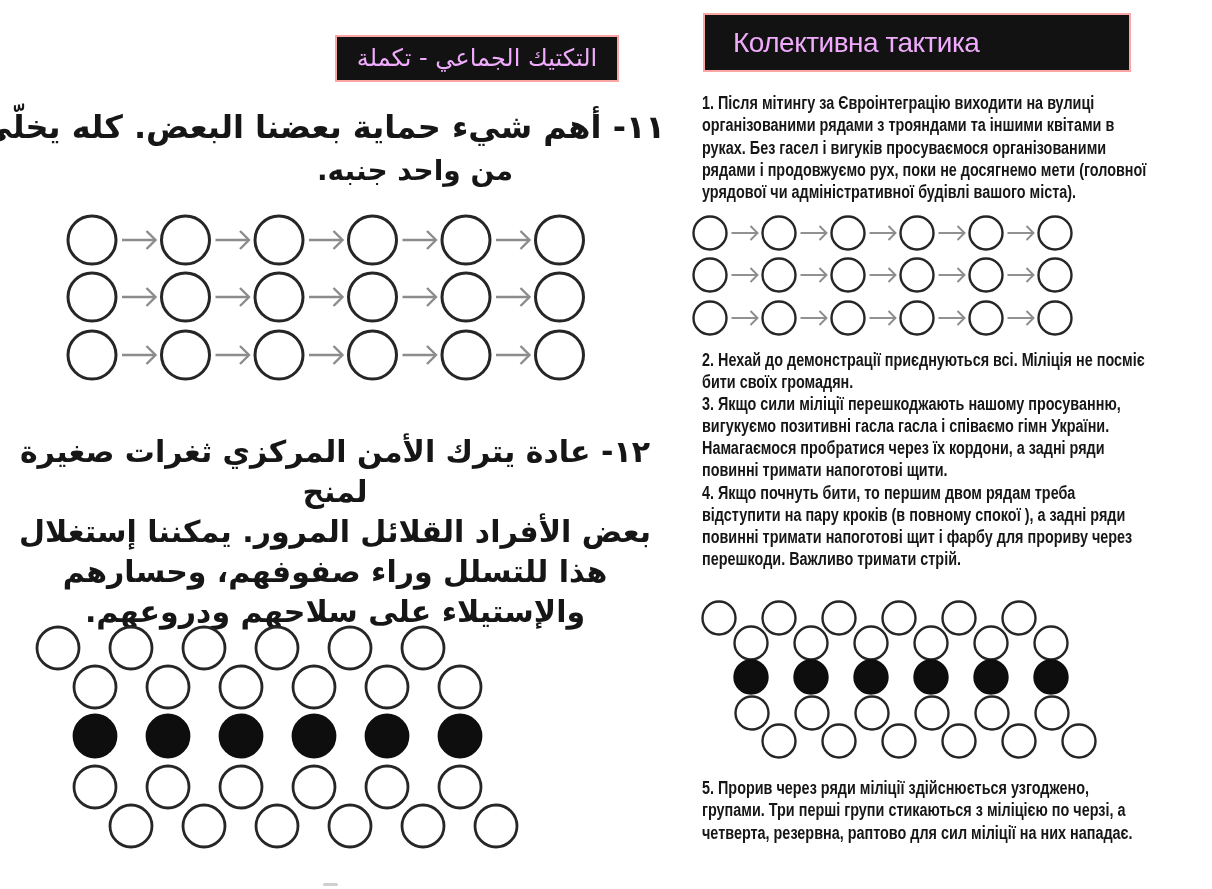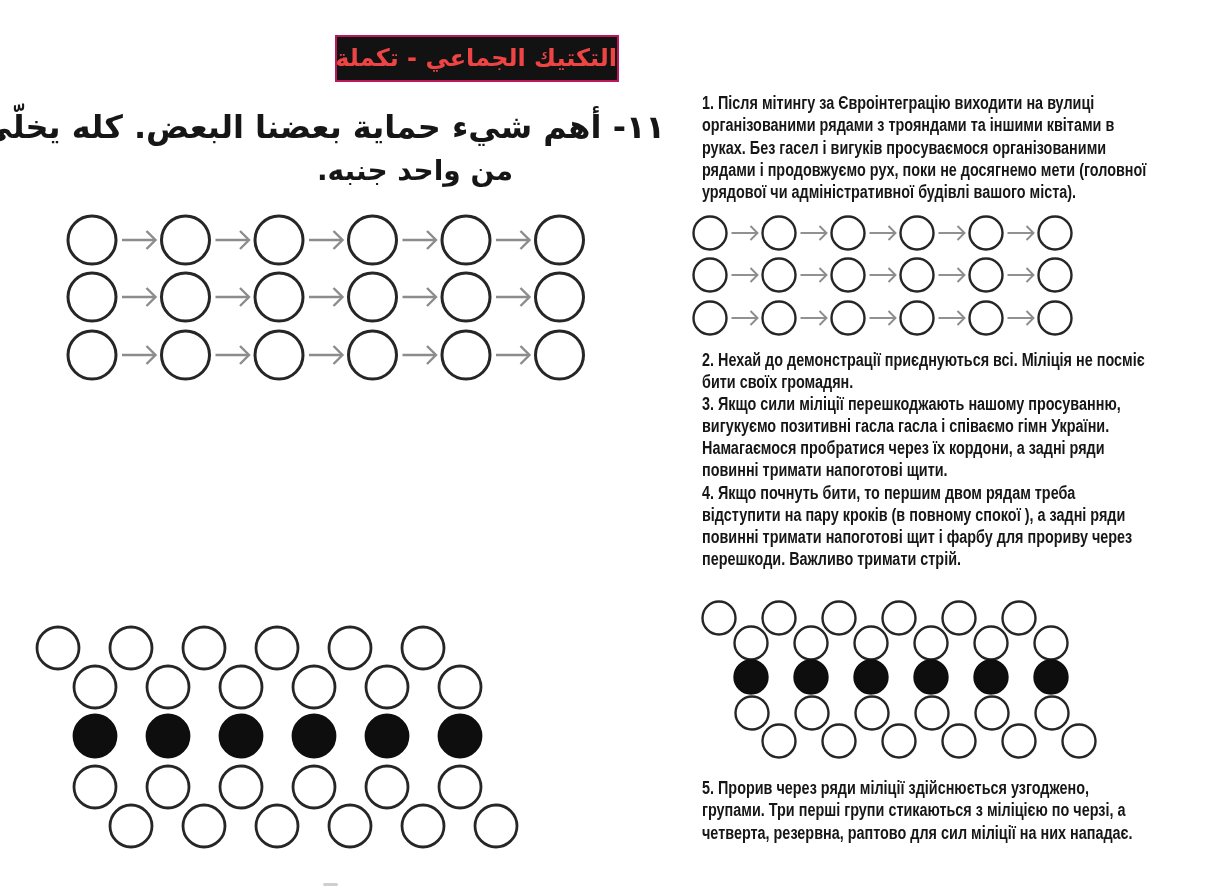--- a/index.html
+++ b/index.html
@@ -7,24 +7,24 @@
     position:relative;
     width:1212px;height:889px;
     background:#ffffff;
     overflow:hidden;
     font-family:"Liberation Sans", sans-serif;
   }
   .abs{position:absolute;}
   
   .bar{
     background:#121212;
-    border:2px solid #be185d;
+    border:2px solid #fca5a5;
     box-sizing:border-box;
-    color:#ef4444;
-    font-weight:700;
+    color:#f0abfc;
+    font-weight:400;
     overflow:hidden;
     white-space:nowrap;
   }
   #ar-bar{
     left:335px;top:35px;width:284px;height:47px;
     font-family:"DejaVu Sans", sans-serif;
     font-size:24px;line-height:43px;
     text-align:center;
     direction:rtl;
   }
@@ -78,21 +78,28 @@
 
 <div id="page">
 
   <div id="ar-bar" class="abs bar">
     <span>التكتيك الجماعي - تكملة</span>
   </div>
 
   <div id="ar-item11-l1" class="abs ar" lang="ar" dir="rtl">١١- أهم شيء حماية بعضنا البعض. كله يخلّي باله</div>
   <div id="ar-item11-l2" class="abs ar" lang="ar" dir="rtl">من واحد جنبه.</div>
 
-
+  <div id="ar-item12" class="abs ar" lang="ar" dir="rtl">١٢- عادة يترك الأمن المركزي ثغرات صغيرة لمنح
+بعض الأفراد القلائل المرور. يمكننا إستغلال
+هذا للتسلل وراء صفوفهم، وحسارهم
+والإستيلاء على سلاحهم ودروعهم.</div>
+
+  <div id="uk-bar" class="abs bar">
+    <span>Колективна тактика</span>
+  </div>
 
   <div id="uk-p1" class="abs uk" lang="uk">1. Після мітингу за Євроінтеграцію виходити на вулиці
 організованими рядами з трояндами та іншими квітами в
 руках. Без гасел і вигуків просуваємося організованими
 рядами і продовжуємо рух, поки не досягнемо мети (головної
 урядової чи адміністративної будівлі вашого міста).</div>
   <div id="uk-p2-4" class="abs uk" lang="uk">2. Нехай до демонстрації приєднуються всі. Міліція не посміє
 бити своїх громадян.
 3. Якщо сили міліції перешкоджають нашому просуванню,
 вигукуємо позитивні гасла гасла і співаємо гімн України.

